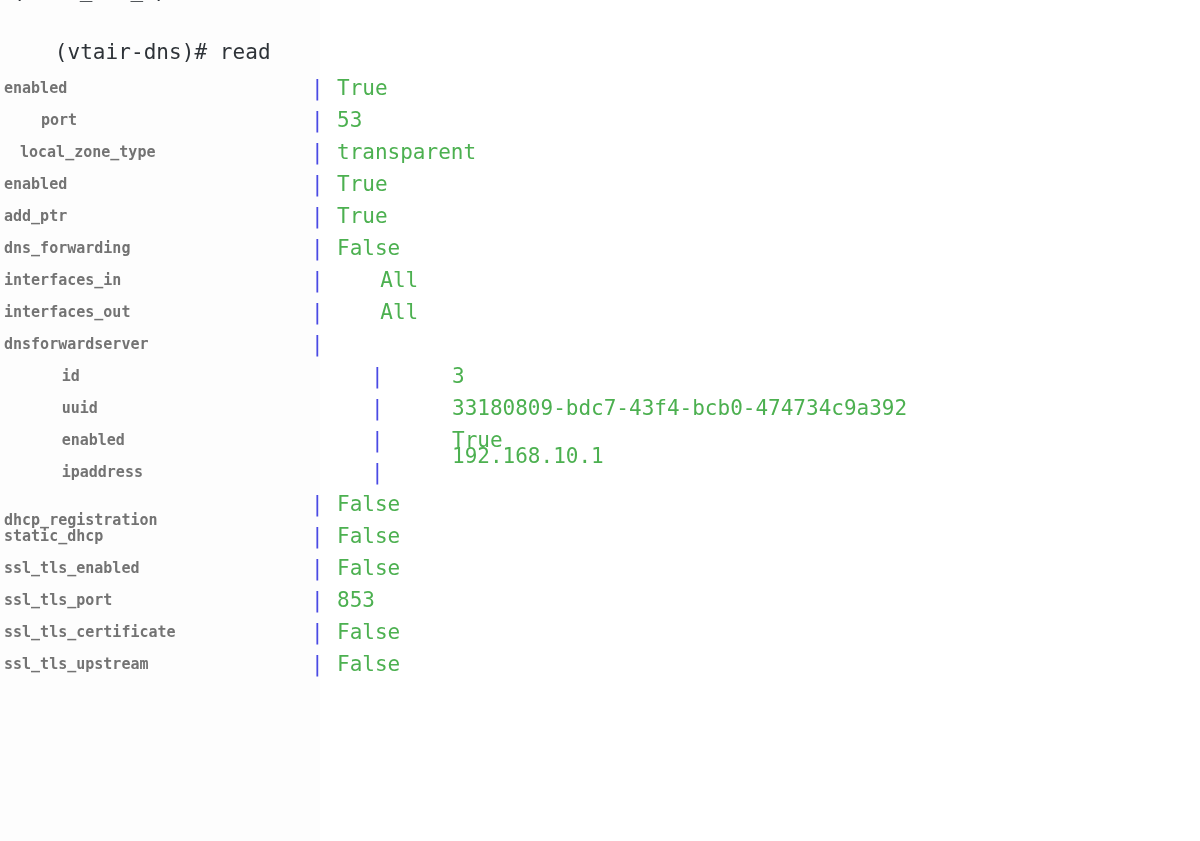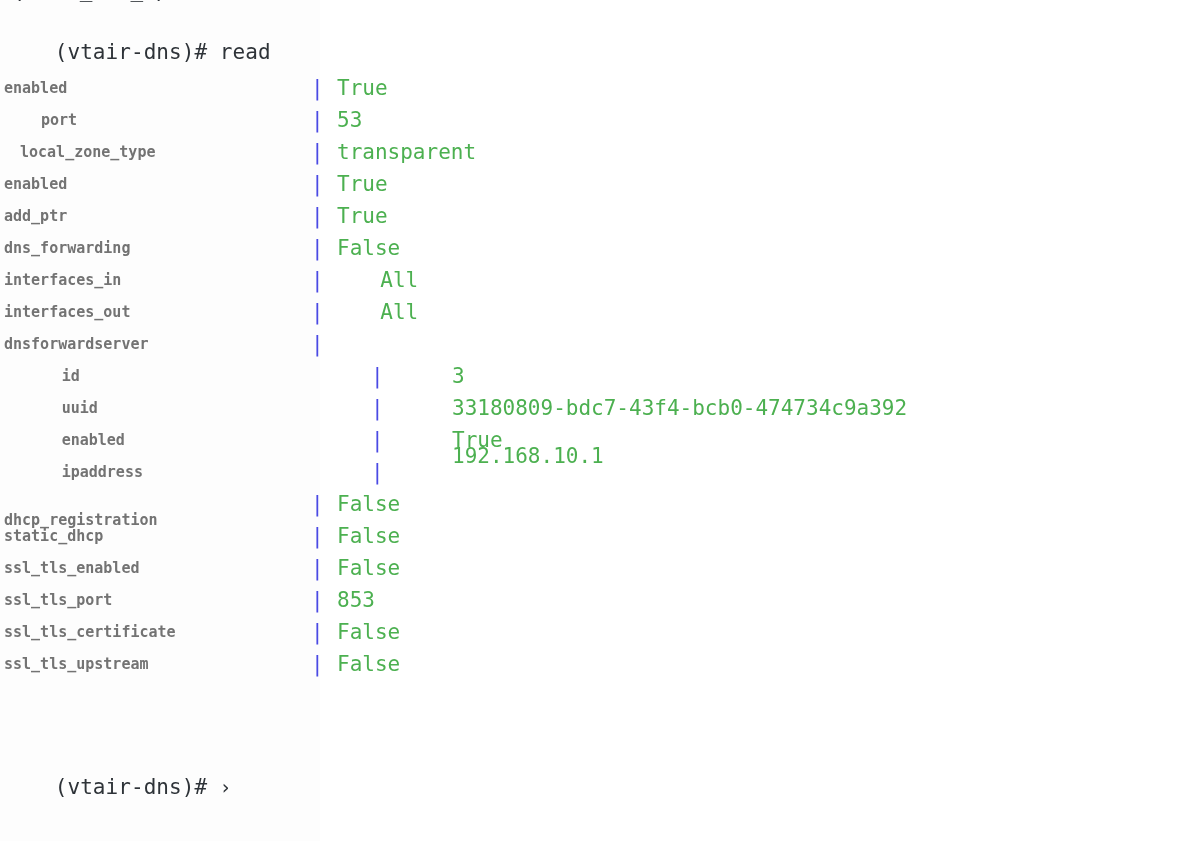--- a/index.html
+++ b/index.html
@@ -165,17 +165,14 @@
       <div class="row-pipe" style="left: 311px; top: 584px;">|</div>
       <div class="row-val" style="left: 337px; top: 584px;">853</div>
       <div class="row-key" style="left: 4px; top: 616px;">ssl_tls_certificate</div>
       <div class="row-pipe" style="left: 311px; top: 616px;">|</div>
       <div class="row-val" style="left: 337px; top: 616px;">False</div>
       <div class="row-key" style="left: 4px; top: 648px;">ssl_tls_upstream</div>
       <div class="row-pipe" style="left: 311px; top: 648px;">|</div>
       <div class="row-val" style="left: 337px; top: 648px;">False</div>
     </div>
 
-  <div class="line prompt-line" style="top:739px; left:4px;">
-    <span>(vtair-dns)# </span><span class="cursor">›</span>
-  </div>
 
 </div>
 
 </body></html>

